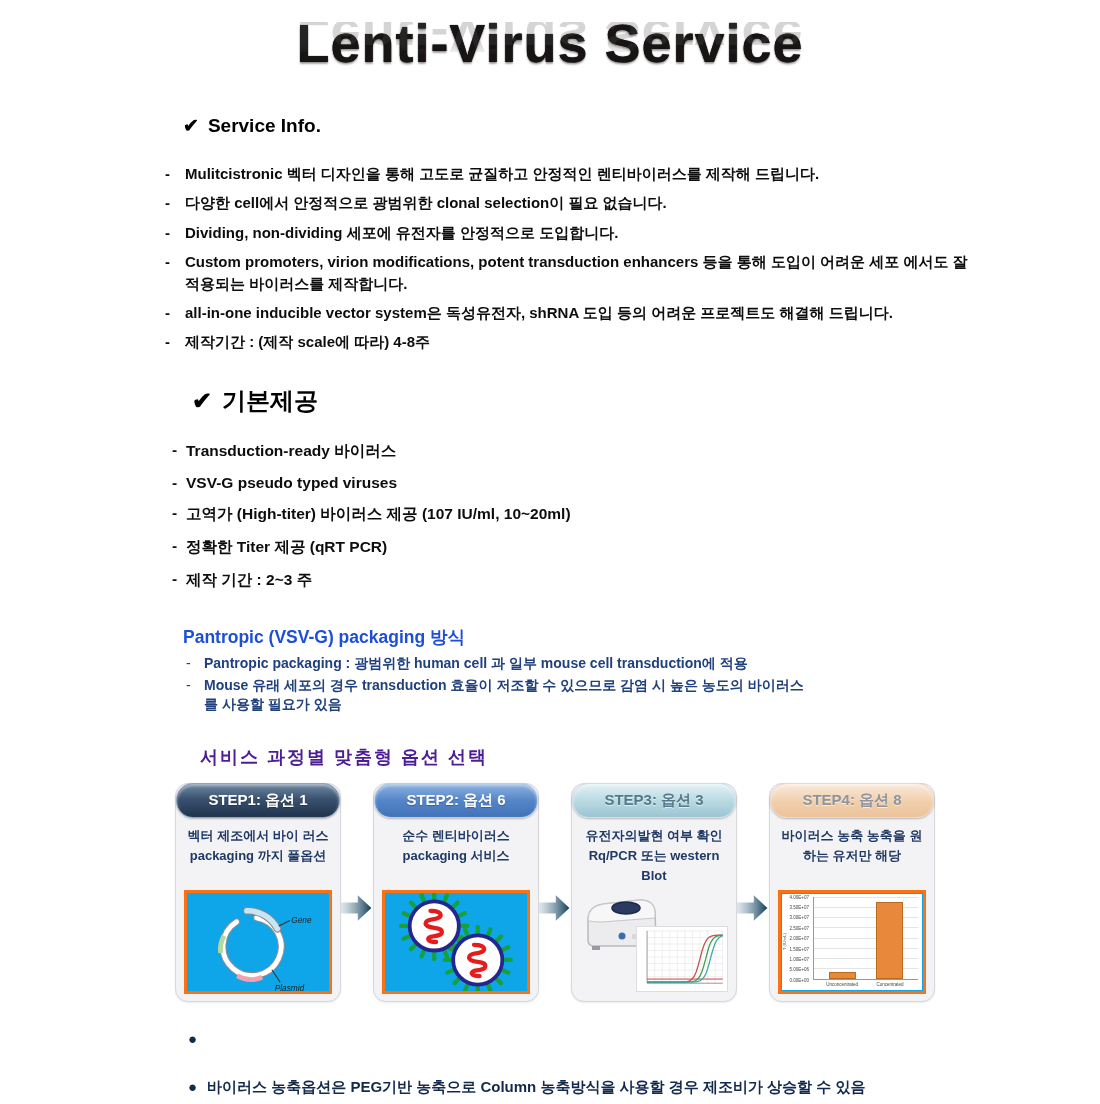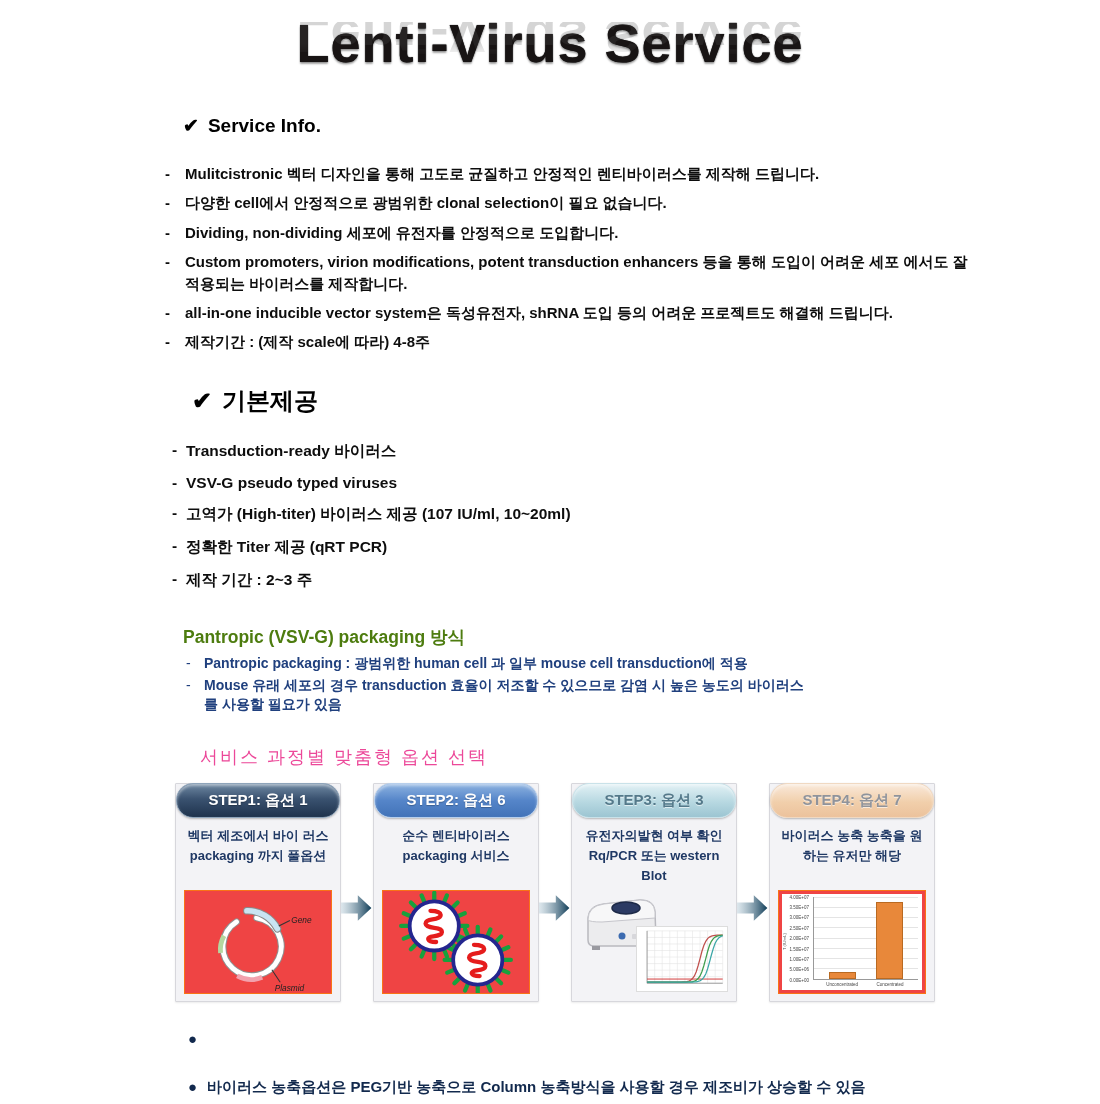--- a/index.html
+++ b/index.html
@@ -33,51 +33,51 @@
   .bullets .dash { width:20px; flex:0 0 20px; }
 
   .sec-head2 { margin:32px 0 0 192px; font-size:24px; font-weight:bold; color:#000; }
   .sec-head2 .check { margin-right:10px; }
   .basic-list { list-style:none; margin:24px 0 0 172px; }
   .basic-list li { display:flex; margin-bottom:12px; font-size:15.5px; font-weight:bold; color:#0d0d0d; }
   .basic-list .dash { width:14px; flex:0 0 14px; }
 
   
   .pantropic { margin:34px 0 0 183px; }
-  .pantropic-title { font-size:17.5px; font-weight:bold; color:#4d7c0f; }
+  .pantropic-title { font-size:17.5px; font-weight:bold; color:#1d4ed8; }
   .pan-bullets { list-style:none; margin:5px 0 0 3px; width:620px; }
   .pan-bullets li { display:flex; font-size:14px; font-weight:bold; color:#20407e; line-height:1.38; margin-bottom:3px; }
   .pan-bullets .dash { width:18px; flex:0 0 18px; font-weight:normal; }
 
   
-  .options-header { margin:30px 12px 0 200px; font-size:18px; font-weight:normal; color:#ec4899; letter-spacing:2px; }
+  .options-header { margin:30px 12px 0 200px; font-size:18px; font-weight:bold; color:#4c1d95; letter-spacing:2px; }
 
   
   .steps-row { display:flex; align-items:flex-start; margin:14px 0 0 175px; width:760px; }
   .step-card {
     width:166px; height:219px; background:#f3f3f6; border:1px solid #d7d7dc;
-    border-radius:1px; display:flex; flex-direction:column; align-items:center; flex:0 0 166px;
+    border-radius:13px; display:flex; flex-direction:column; align-items:center; flex:0 0 166px;
     box-shadow:0 1px 2px rgba(0,0,0,.08);
   }
   .pill {
     width:164px; height:35px; border-radius:17px; margin-top:-1px;
     display:flex; align-items:center; justify-content:center;
     font-size:15px; font-weight:bold; color:#fff; text-shadow:0 1px 1px rgba(0,0,0,.25);
     box-shadow:inset 0 2px 3px rgba(255,255,255,.45), 0 1px 2px rgba(0,0,0,.25);
   }
   .pill1 { background:linear-gradient(180deg,#6e88a2 0%,#3a5270 45%,#1f334d 100%); border:1px solid #8ea4ba; }
   .pill2 { background:linear-gradient(180deg,#8cb2e0 0%,#5585c9 50%,#4273b8 100%); border:1px solid #b7cfec; }
   .pill3 { background:linear-gradient(180deg,#e2f1f5 0%,#b7d8e1 55%,#9cc5d2 100%); border:1px solid #c9e2e9; color:#54798a; text-shadow:0 1px 0 rgba(255,255,255,.6); }
   .pill4 { background:linear-gradient(180deg,#f9e9da 0%,#f1cfab 55%,#ecc29c 100%); border:1px solid #f0d9c2; color:#8f939b; text-shadow:0 1px 0 rgba(255,255,255,.6); }
   .step-desc {
     margin-top:8px; padding:0 6px; text-align:center;
     font-size:13px; font-weight:bold; color:#1f3864; line-height:1.55; min-height:62px;
   }
   .img-panel {
-    margin-top:2px; width:148px; height:104px; background:#ef4444; border:1px solid #f97316;
+    margin-top:2px; width:148px; height:104px; background:#0ea5e9; border:3px solid #f97316;
     display:flex; align-items:center; justify-content:center; position:relative; overflow:hidden;
   }
   .panel-plain { border:none; background:transparent; }
 
   .arrow-cell { flex:0 0 32px; display:flex; justify-content:center; margin-top:105px; }
 
   
   .pcr-wrap { position:relative; width:148px; height:104px; }
   .pcr-machine { position:absolute; left:2px; top:2px; }
   .qpcr-plot { position:absolute; right:0; bottom:2px; background:#fff; border:1px solid #ddd; }
@@ -327,21 +327,21 @@
       </div>
     </div>
 
     <div class="arrow-cell">
       <svg width="32" height="40" viewBox="0 0 40 40">
         <polygon points="0,13 21,13 21,4 38,20 21,36 21,27 0,27" fill="url(#ag1)"></polygon>
       </svg>
     </div>
 
     <div class="step-card">
-      <div class="pill pill4">STEP4: 옵션 7</div>
+      <div class="pill pill4">STEP4: 옵션 8</div>
       <div class="step-desc">바이러스 농축 농축을 원하는 유저만 해당</div>
       <div class="img-panel">
         <div class="barchart">
           <div class="bc-ylabel">T (IU/mL)</div>
           <div class="bc-plot">
             <div class="bc-yticks" id="bc-yticks">
                 <div class="bc-ytick" style="top: 100%;">0.00E+00</div>
                 <div class="bc-ytick" style="top: 87.5%;">5.00E+06</div>
                 <div class="bc-ytick" style="top: 75%;">1.00E+07</div>
                 <div class="bc-ytick" style="top: 62.5%;">1.50E+07</div>

